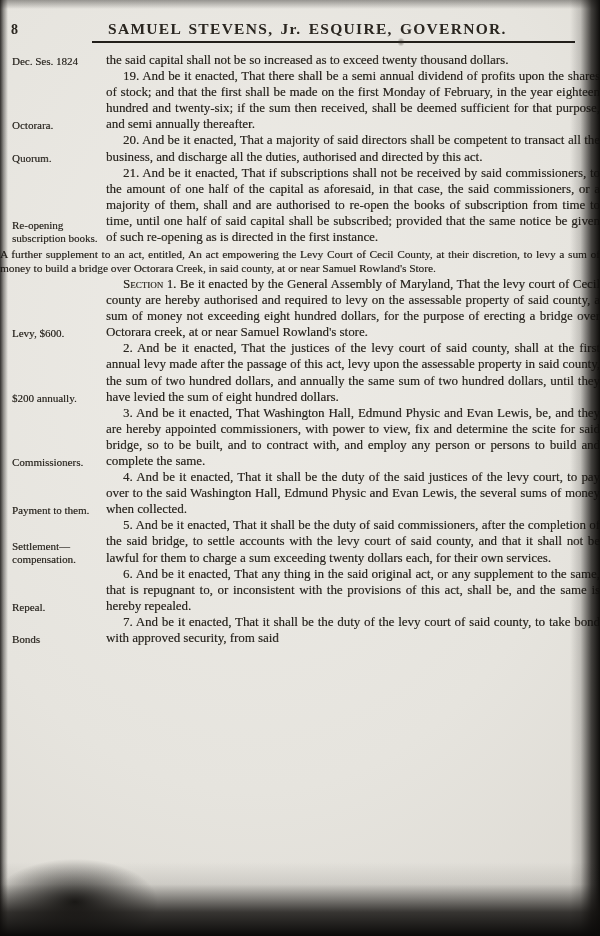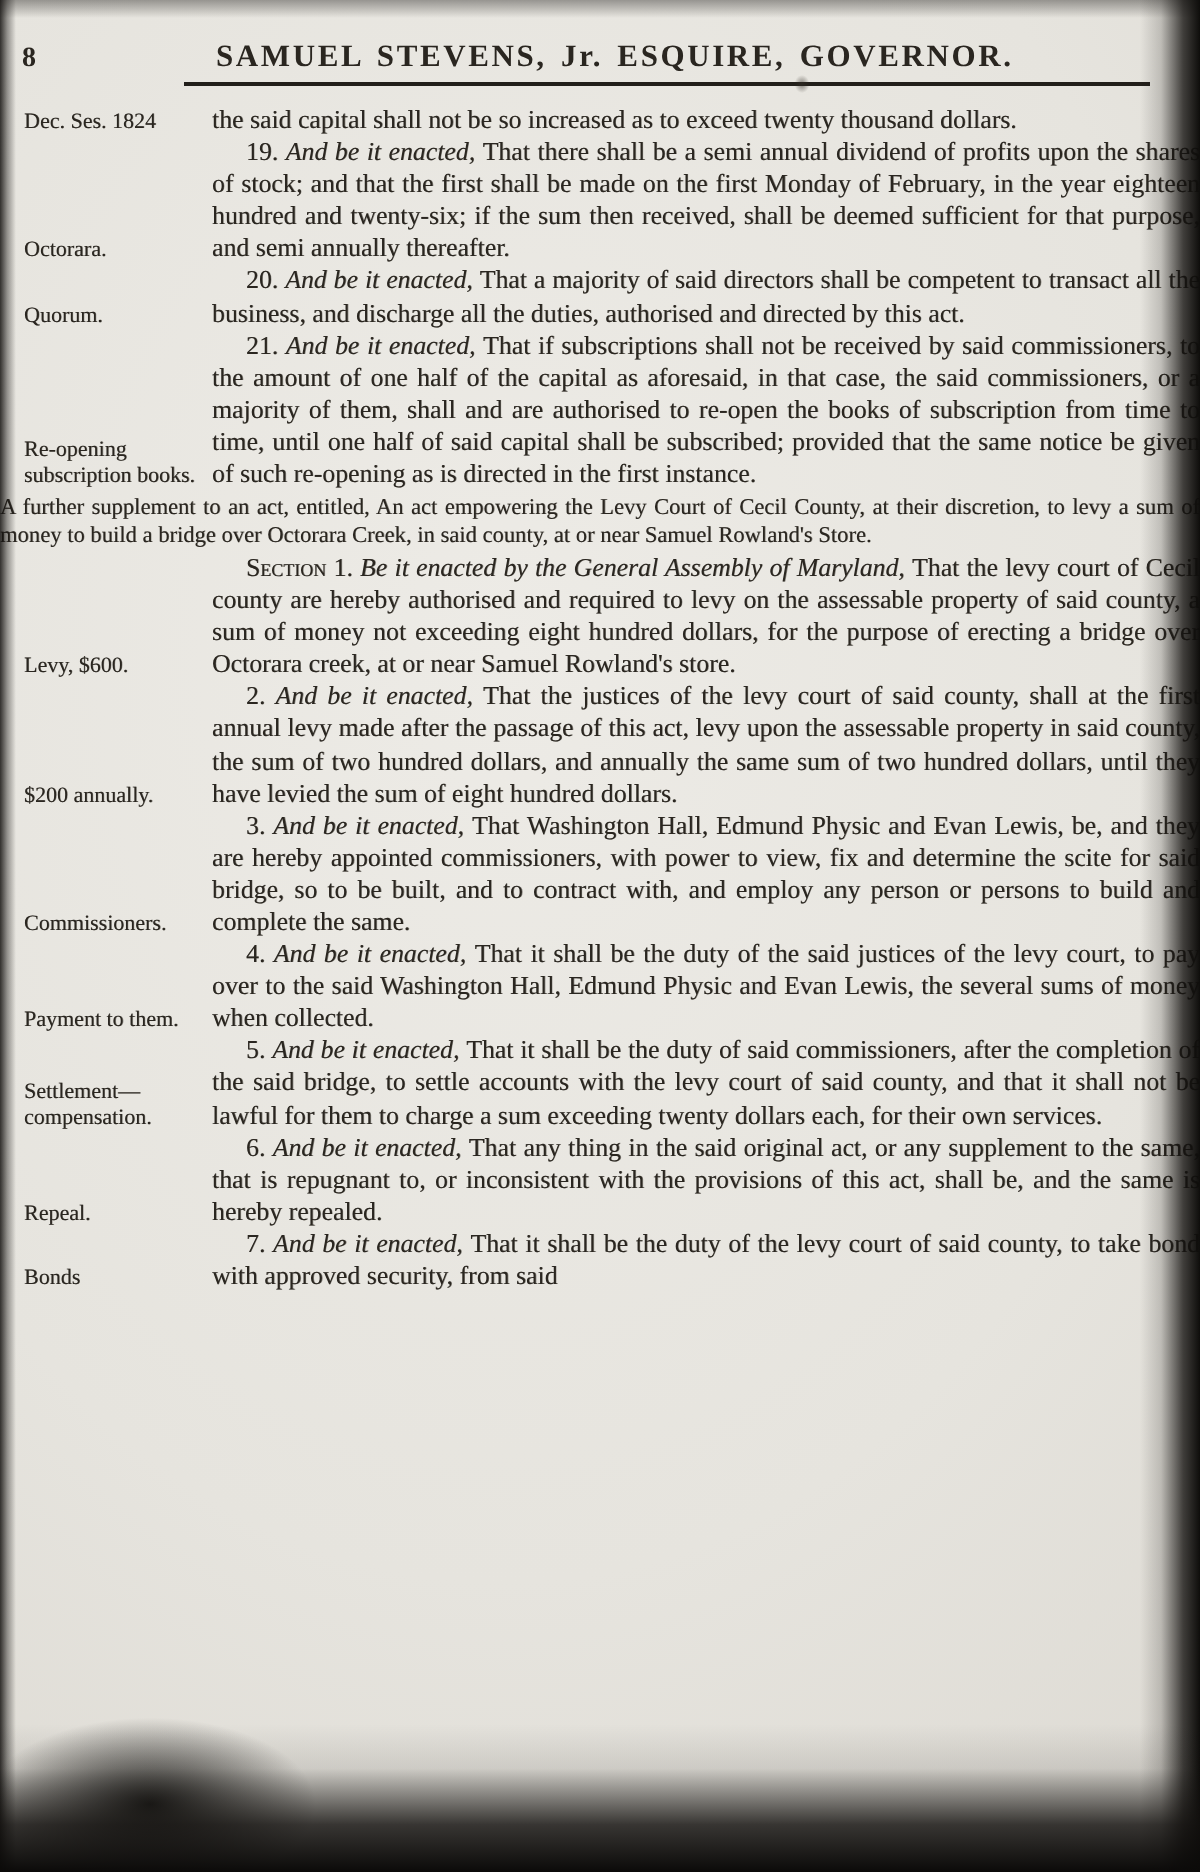--- a/index.html
+++ b/index.html
@@ -37,21 +37,21 @@
   .head-rule { margin:3px 25px 0 92px; border-top:2.2px solid #221f1a; }
 
   
   .content { position:relative; z-index:1; padding-top:4px; }
   .row { display:flex; align-items:flex-end; }
   .sidenote { flex:0 0 106px; padding:3px 6px 0 12px; font-size:11px; line-height:13px;
     text-shadow:.3px .2px .3px rgba(40,35,28,.5); }
   .para { flex:1; font-size:12.9px; line-height:16.1px;
     text-align:justify; text-indent:17px; text-shadow:.3px .2px .3px rgba(40,35,28,.5); }
   .para.noindent { text-indent:0; }
-  .lead { font-style:italic; }
+  .lead { }
   .sc { font-variant:small-caps; }
   .chapter { text-align:center; text-indent:0; letter-spacing:2px; padding:9px 27px 3px 0; font-size:12.6px; }
   .preamble { font-size:11.3px; line-height:13.9px; text-indent:0; }
 </style>
 </head>
 <body>
 
 <div class="scan-page">
 
   <div class="header">

